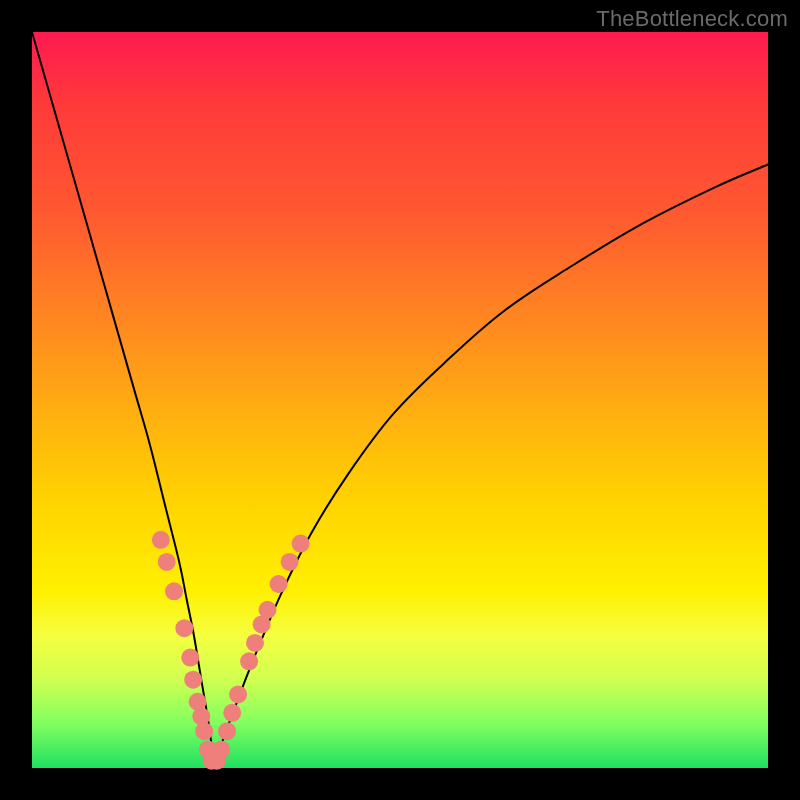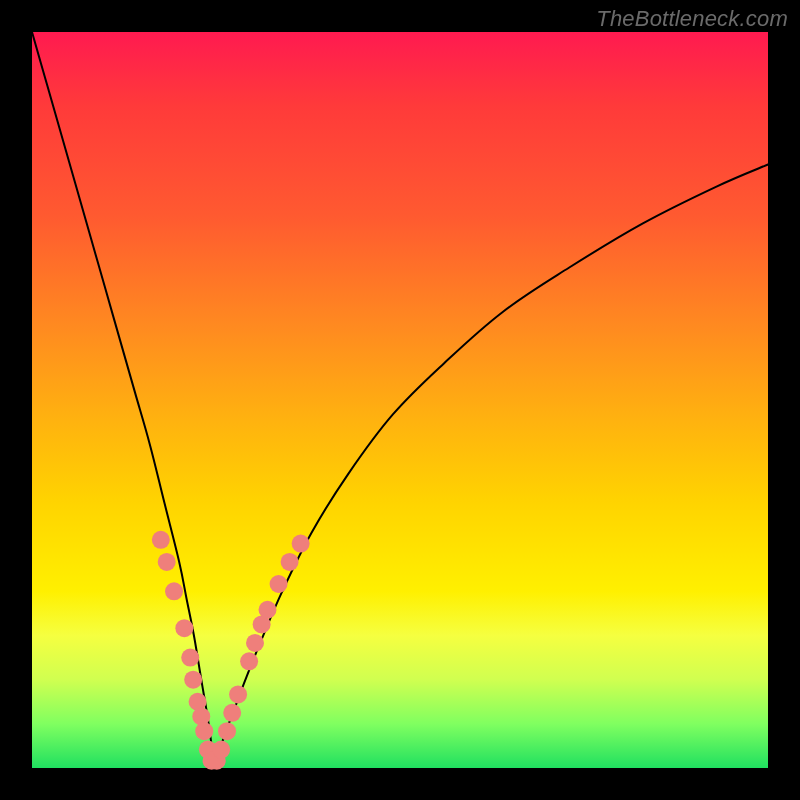--- a/index.html
+++ b/index.html
@@ -10,21 +10,20 @@
     background: #000;
     overflow: hidden;
   }
   .frame {
     position: absolute;
     left: 0;
     top: 0;
     width: 800px;
     height: 800px;
     background: #000;
-    font-style: italic;
   }
   .plot {
     position: absolute;
     left: 32px;
     top: 32px;
     width: 736px;
     height: 736px;
     
     background: linear-gradient(
       to bottom,

